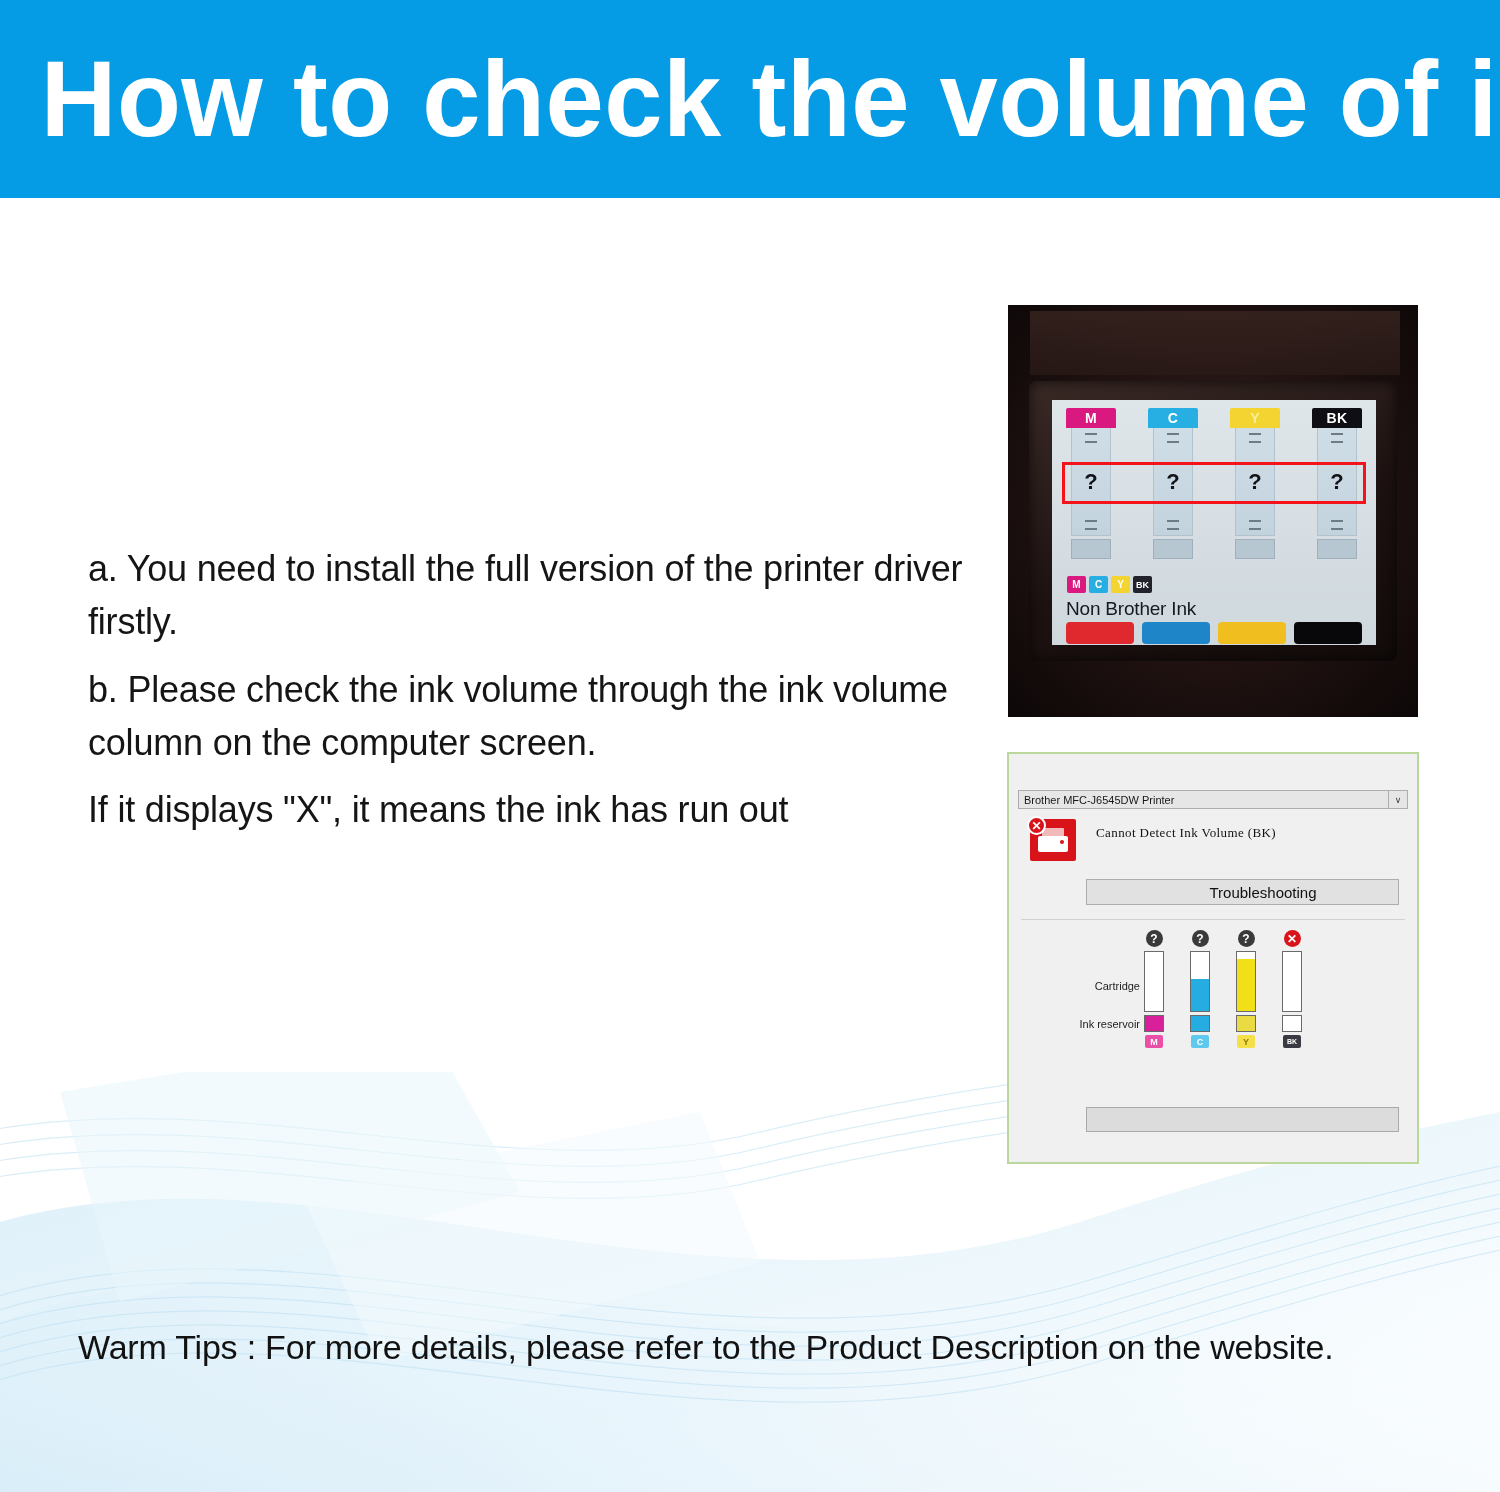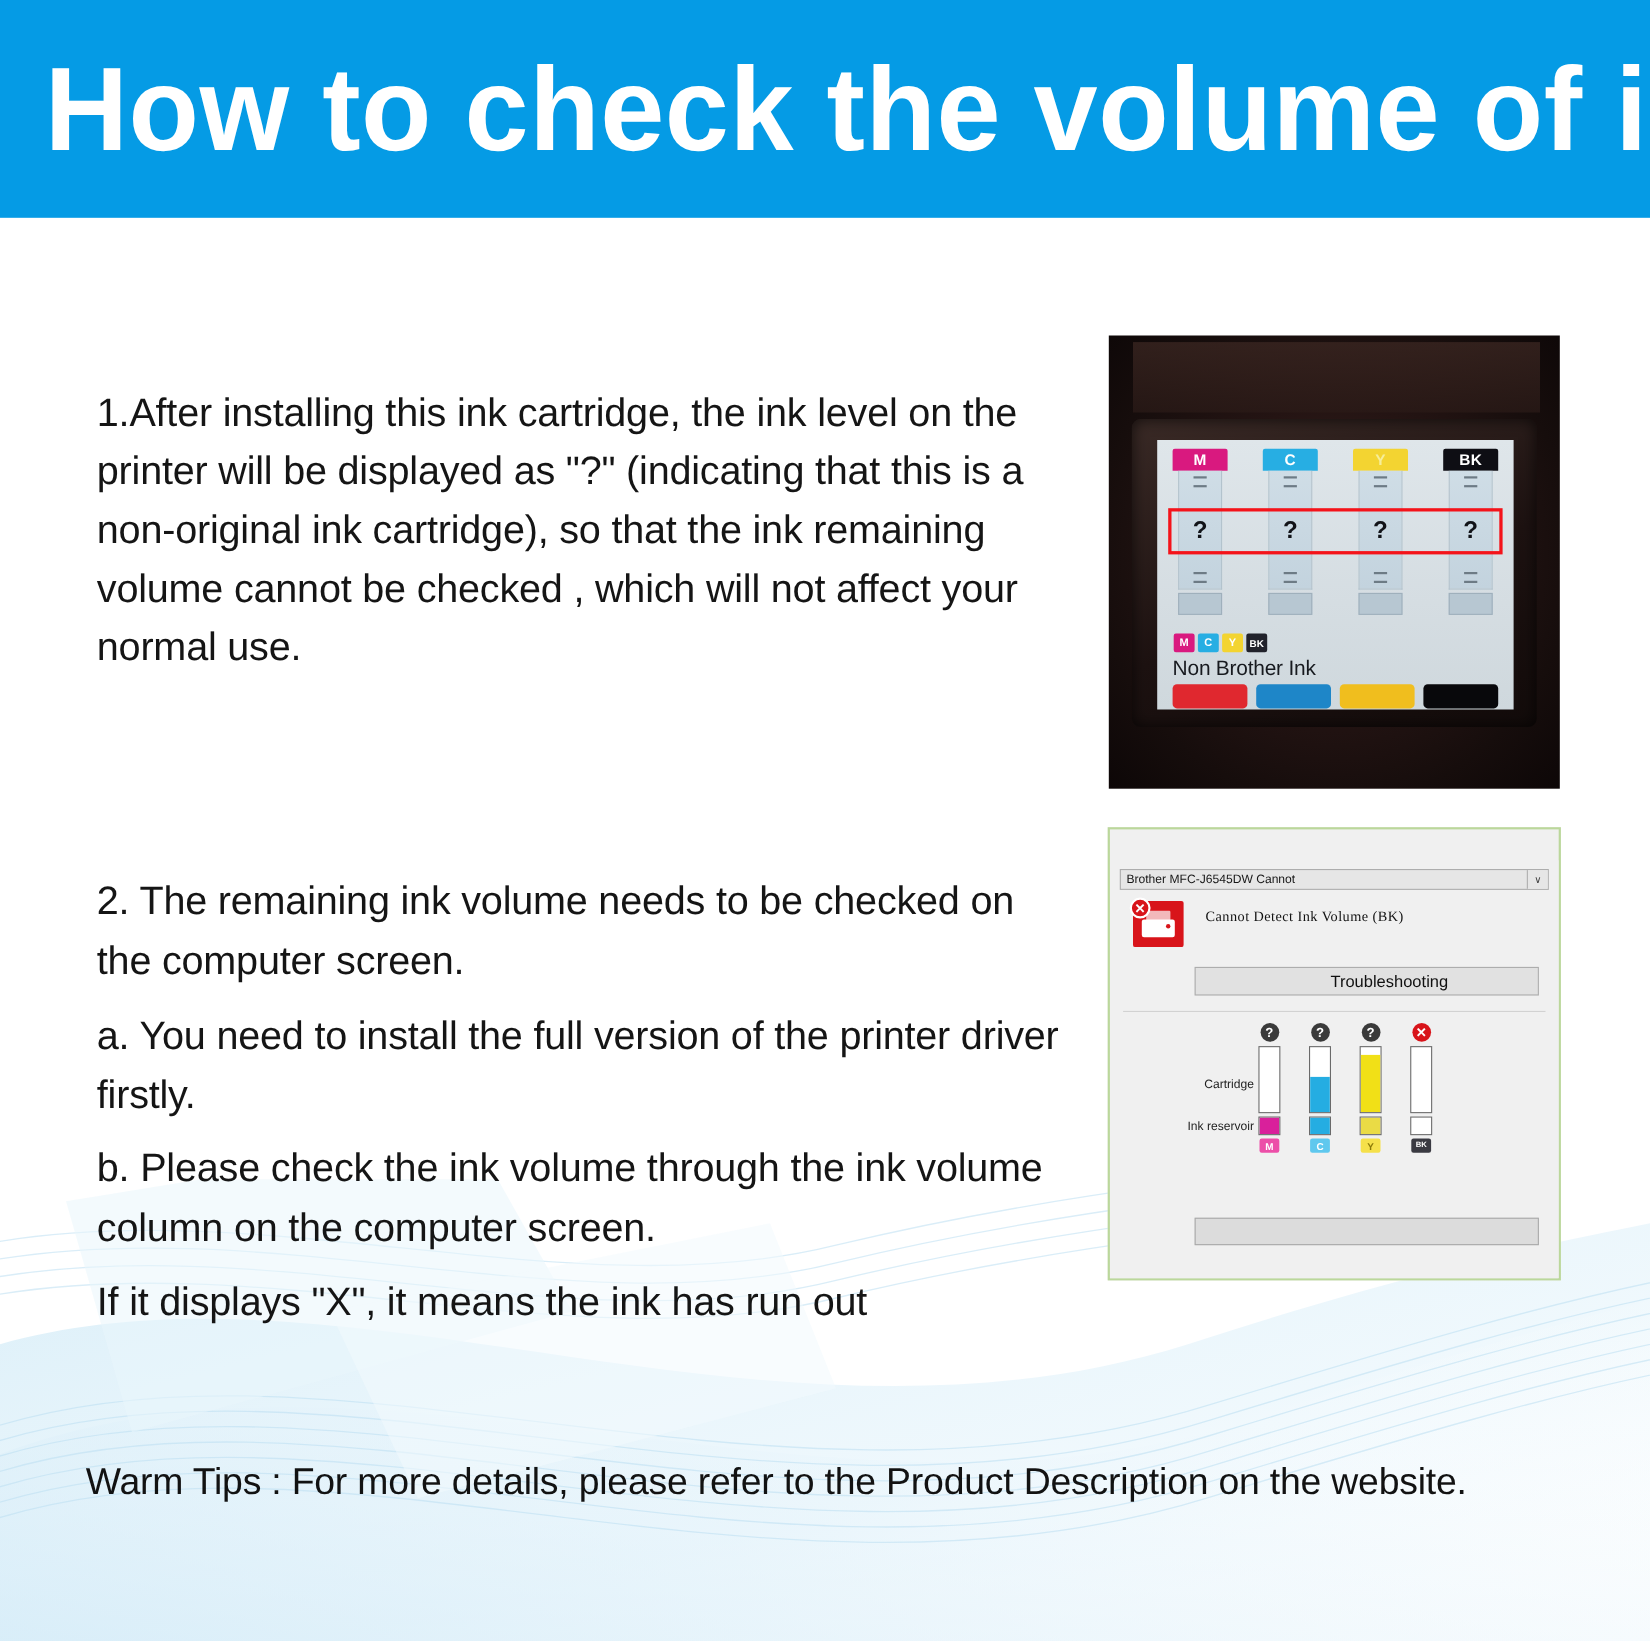--- a/index.html
+++ b/index.html
@@ -400,23 +400,21 @@
     </g>
     <path d="M60,20 L430,-40 L520,120 L120,230 Z" fill="#eaf6fc" opacity="0.55"></path>
     <path d="M300,120 L700,40 L760,190 L380,290 Z" fill="#f2fafd" opacity="0.55"></path>
   </svg>
 
   <div class="banner">
     <div class="banner-title">How to check the volume of ink</div>
   </div>
 
   <div class="text-col">
-    <div class="para p1">1.After installing this ink cartridge, the ink level on the printer will be displayed as "?" (indicating that this is a non-original ink cartridge), so that the ink remaining volume cannot be checked , which will not affect your normal use.</div>
     <div class="spacer-1"></div>
-    <div class="para p2">2. The remaining ink volume needs to be checked on the computer screen.</div>
     <div class="gap-sm"></div>
     <div class="para p2">a. You need to install the full version of the printer driver firstly.</div>
     <div class="gap-xs"></div>
     <div class="para p2">b. Please check the ink volume through the ink volume column on the computer screen.</div>
     <div class="gap-xs"></div>
     <div class="para p2">If it displays "X", it means the ink has run out</div>
   </div>
 
   <div class="lcd-photo">
     <div class="bezel-top"></div>
@@ -506,21 +504,21 @@
 
     </div>
   </div>
 
   <div class="bsm">
 
 
     <div class="bsm-body">
 
       <div class="bsm-select">
-        <span class="bsm-select-label">Brother MFC-J6545DW Cannot</span>
+        <span class="bsm-select-label">Brother MFC-J6545DW Printer</span>
         <span class="bsm-select-arrow">∨</span>
       </div>
 
       <div class="bsm-status-row">
         <div class="printer-error-icon">
           <span class="ptray"></span>
           <span class="pbody"></span>
           <span class="pdot"></span>
           <span class="xbadge">✕</span>
         </div>

